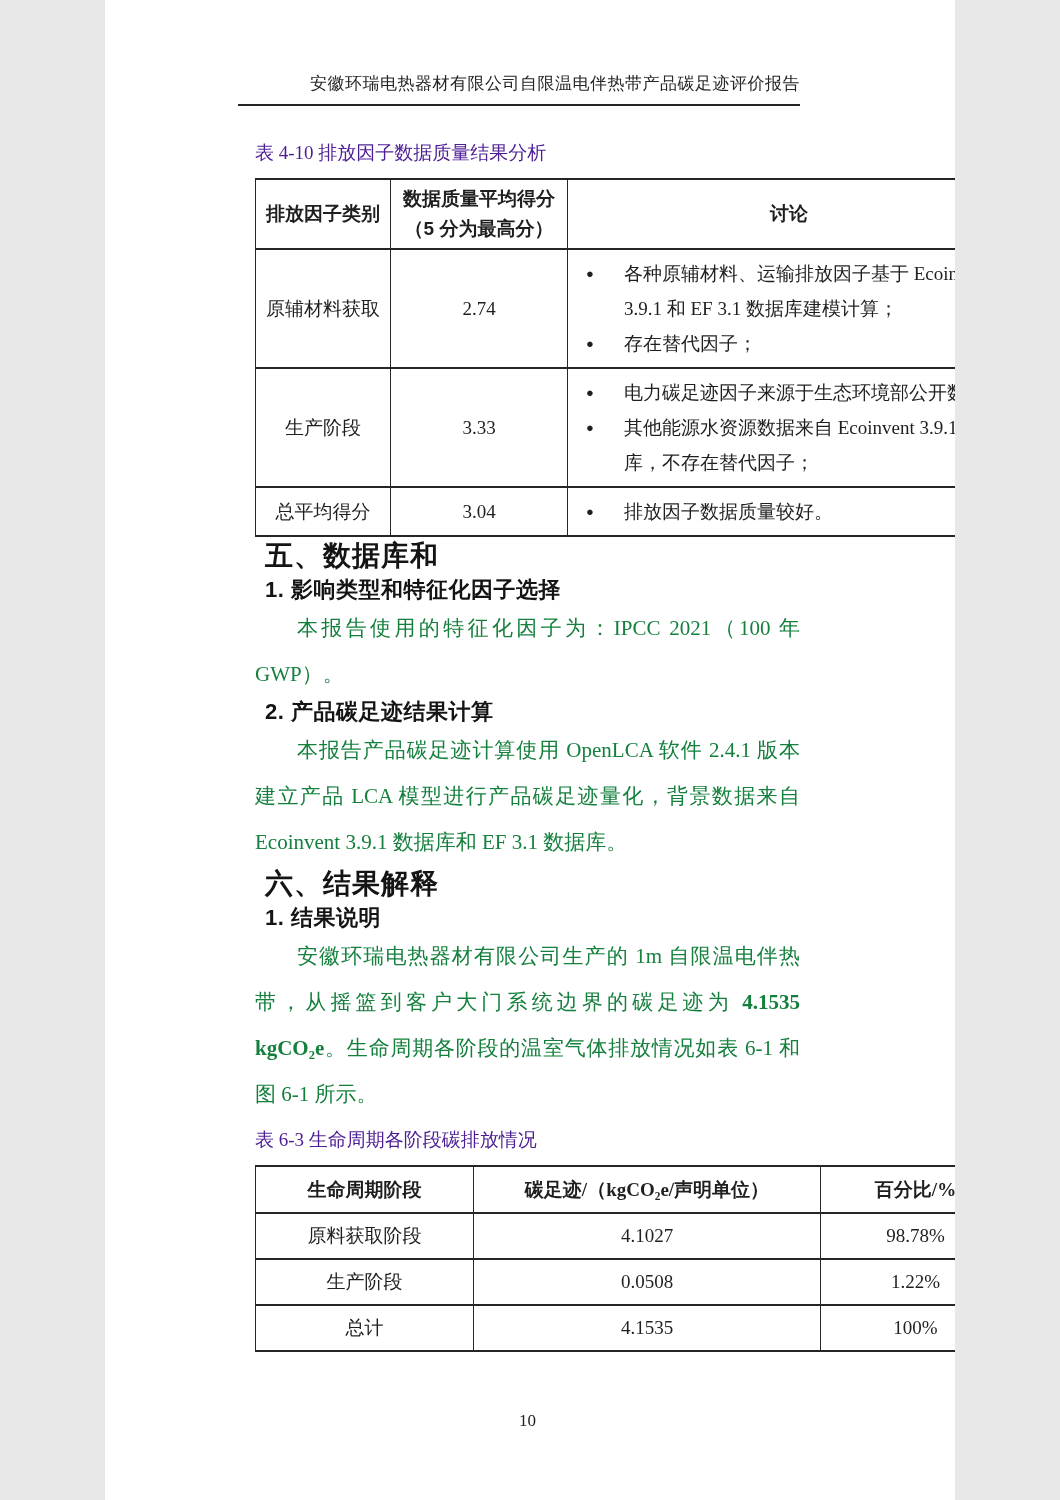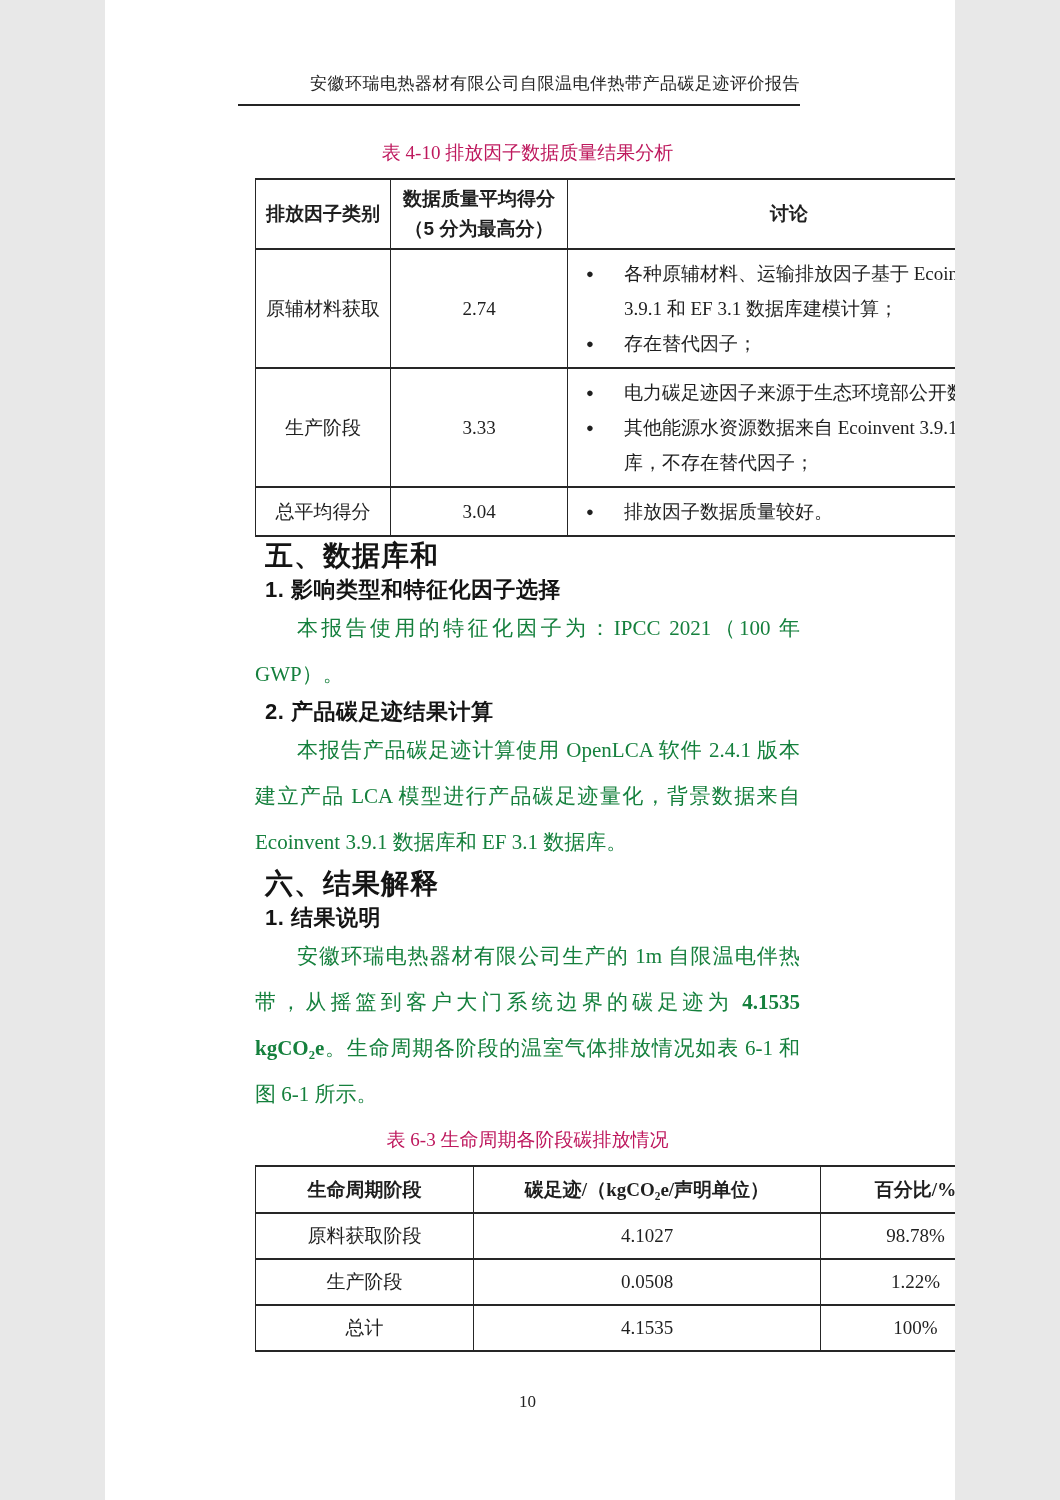--- a/index.html
+++ b/index.html
@@ -20,23 +20,23 @@
     margin-left: -17px;
     border-bottom: 2px solid #242424;
     padding-bottom: 9px;
     text-align: right;
     font-size: 17px;
     letter-spacing: 0.5px;
     color: #262626;
   }
   
   .table-caption {
-    text-align: center;
-    font-size: 19px;
-    color: #be185d;
+    text-align: left;
+    font-size: 19px;
+    color: #4c1d95;
   }
   .caption-410 { margin-top: 34px; }
   .caption-61  { margin-top: 10px; }
   
   table { border-collapse: collapse; table-layout: fixed; width: 755px; }
   .t410 { margin-top: 12px; padding-left: 24px; }
   .t61  { margin-top: 12px; }
   th, td {
     border-left: 1px solid #262626;
     border-right: 1px solid #262626;
@@ -114,21 +114,21 @@
     color: #15803d;
   }
   .para-51 { margin-top: 26px; }
   .para-52 { margin-top: 18px; }
   .para-61 { margin-top: 18px; }
   p.body strong { font-weight: 700; }
   
   .page-number {
     text-align: center;
     font-size: 17px;
-    margin-top: 40px;
+    margin-top: 59px;
     color: #222;
   }
 </style>
 </head>
 <body>
 
 <div class="page">
 
   <div class="doc-header">
     <span>安徽环瑞电热器材有限公司自限温电伴热带产品碳足迹评价报告</span>

